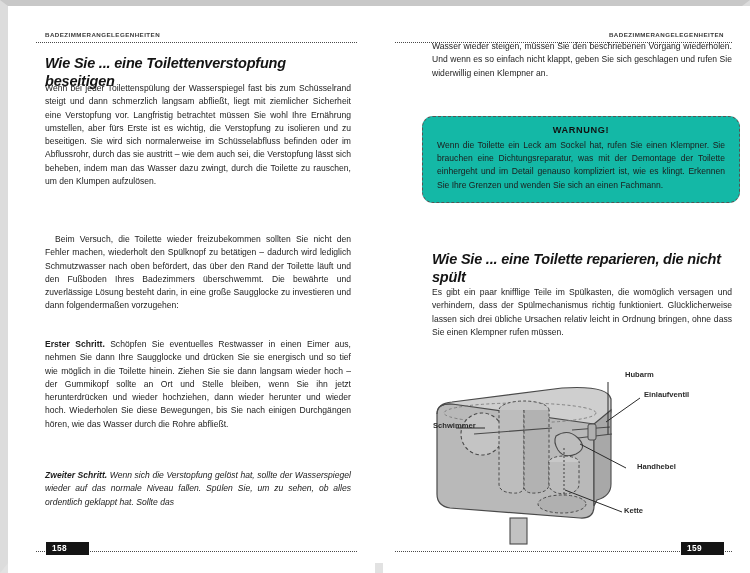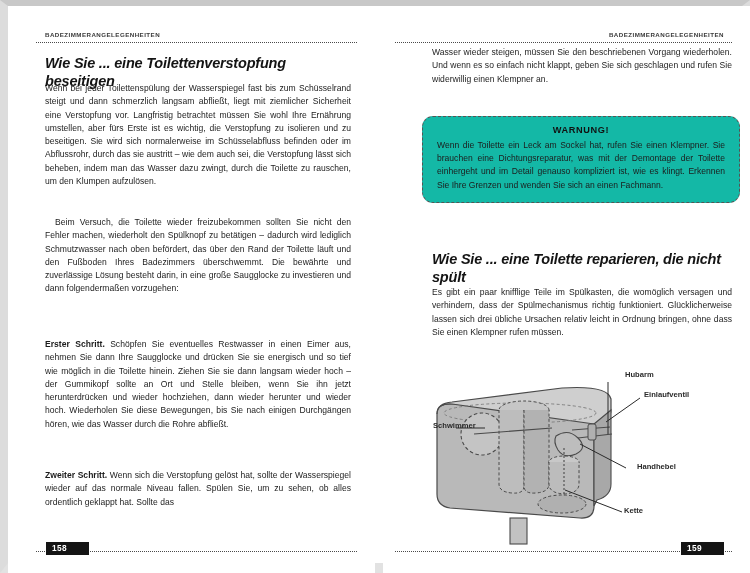--- a/index.html
+++ b/index.html
@@ -65,26 +65,26 @@
     color:#1c1c1c;
     text-align:justify;
     -webkit-hyphens:none;hyphens:none;
     letter-spacing:0.02px;
   }
   .para b{font-weight:700;}
   .indent{text-indent:10px;}
 
   
   .p1{left:37px;top:76px;width:306px;}
-  .p2{left:37px;top:210px;width:306px;}
+  .p2{left:37px;top:227px;width:306px;}
   .p3{left:37px;top:332px;width:306px;}
-  .p4{left:37px;top:463px;width:306px;}
-
-  
-  .r1{left:424px;top:40px;width:300px;}
+  .p4{left:37px;top:463px;width:306px;font-style:italic;}
+
+  
+  .r1{left:424px;top:34px;width:300px;}
   .r2{left:424px;top:280px;width:300px;}
 
   
   .warnbox{
     position:absolute;
     left:414px;top:110px;width:318px;
     box-sizing:border-box;
     background:#14b8a6;
     border:1.6px dashed #555;
     border-radius:11px;

